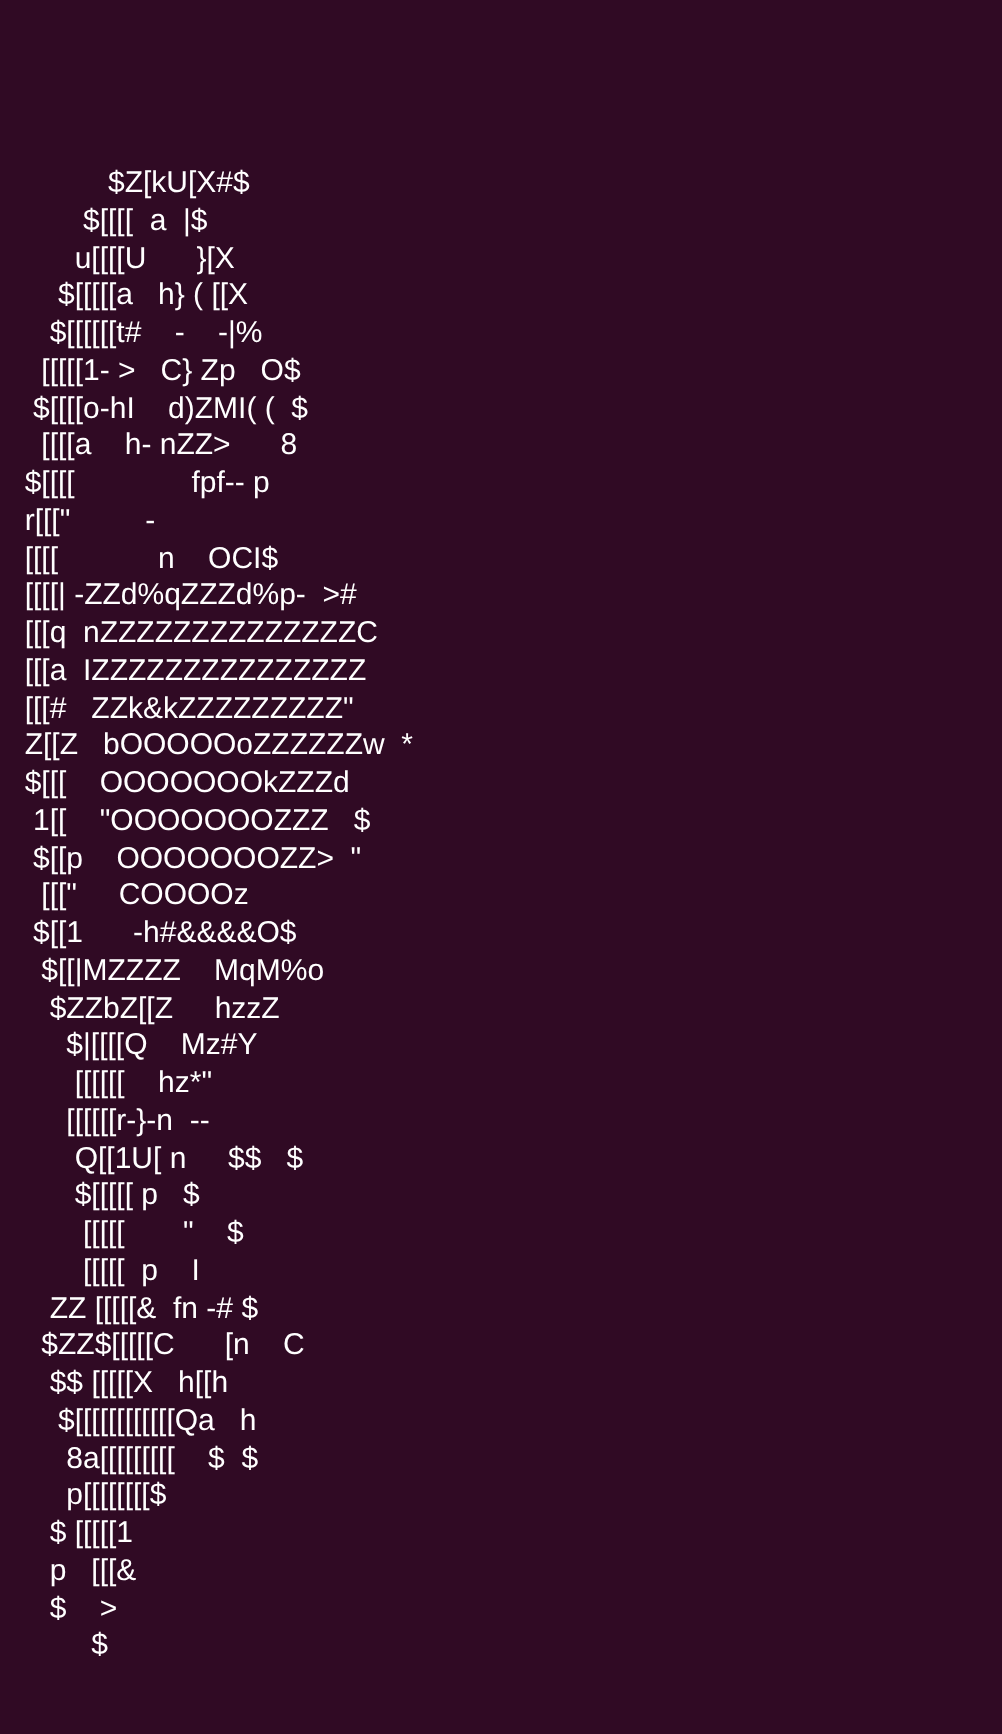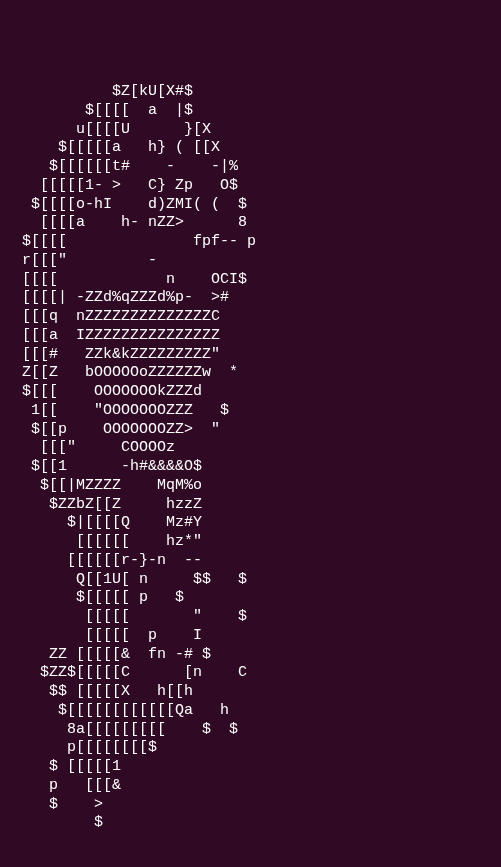--- a/index.html
+++ b/index.html
@@ -10,21 +10,21 @@
       font-size: 15px;
       line-height: 1.25;
       white-space: pre;
       padding: 8px 4px;
       width: 501px;
       height: 867px;
       overflow: hidden;
     }
     .ascii-art {
       white-space: pre;
-      font-family: Liberation Mono, monospace;
+      font-family: Liberation Sans, sans-serif;
     }
   </style>
 </head>
 <body>
 
 
 
 <div class="ascii-art"><span id="art">            $Z[kU[X#$
          $[[[[  a  |$
         u[[[[U      }[X

